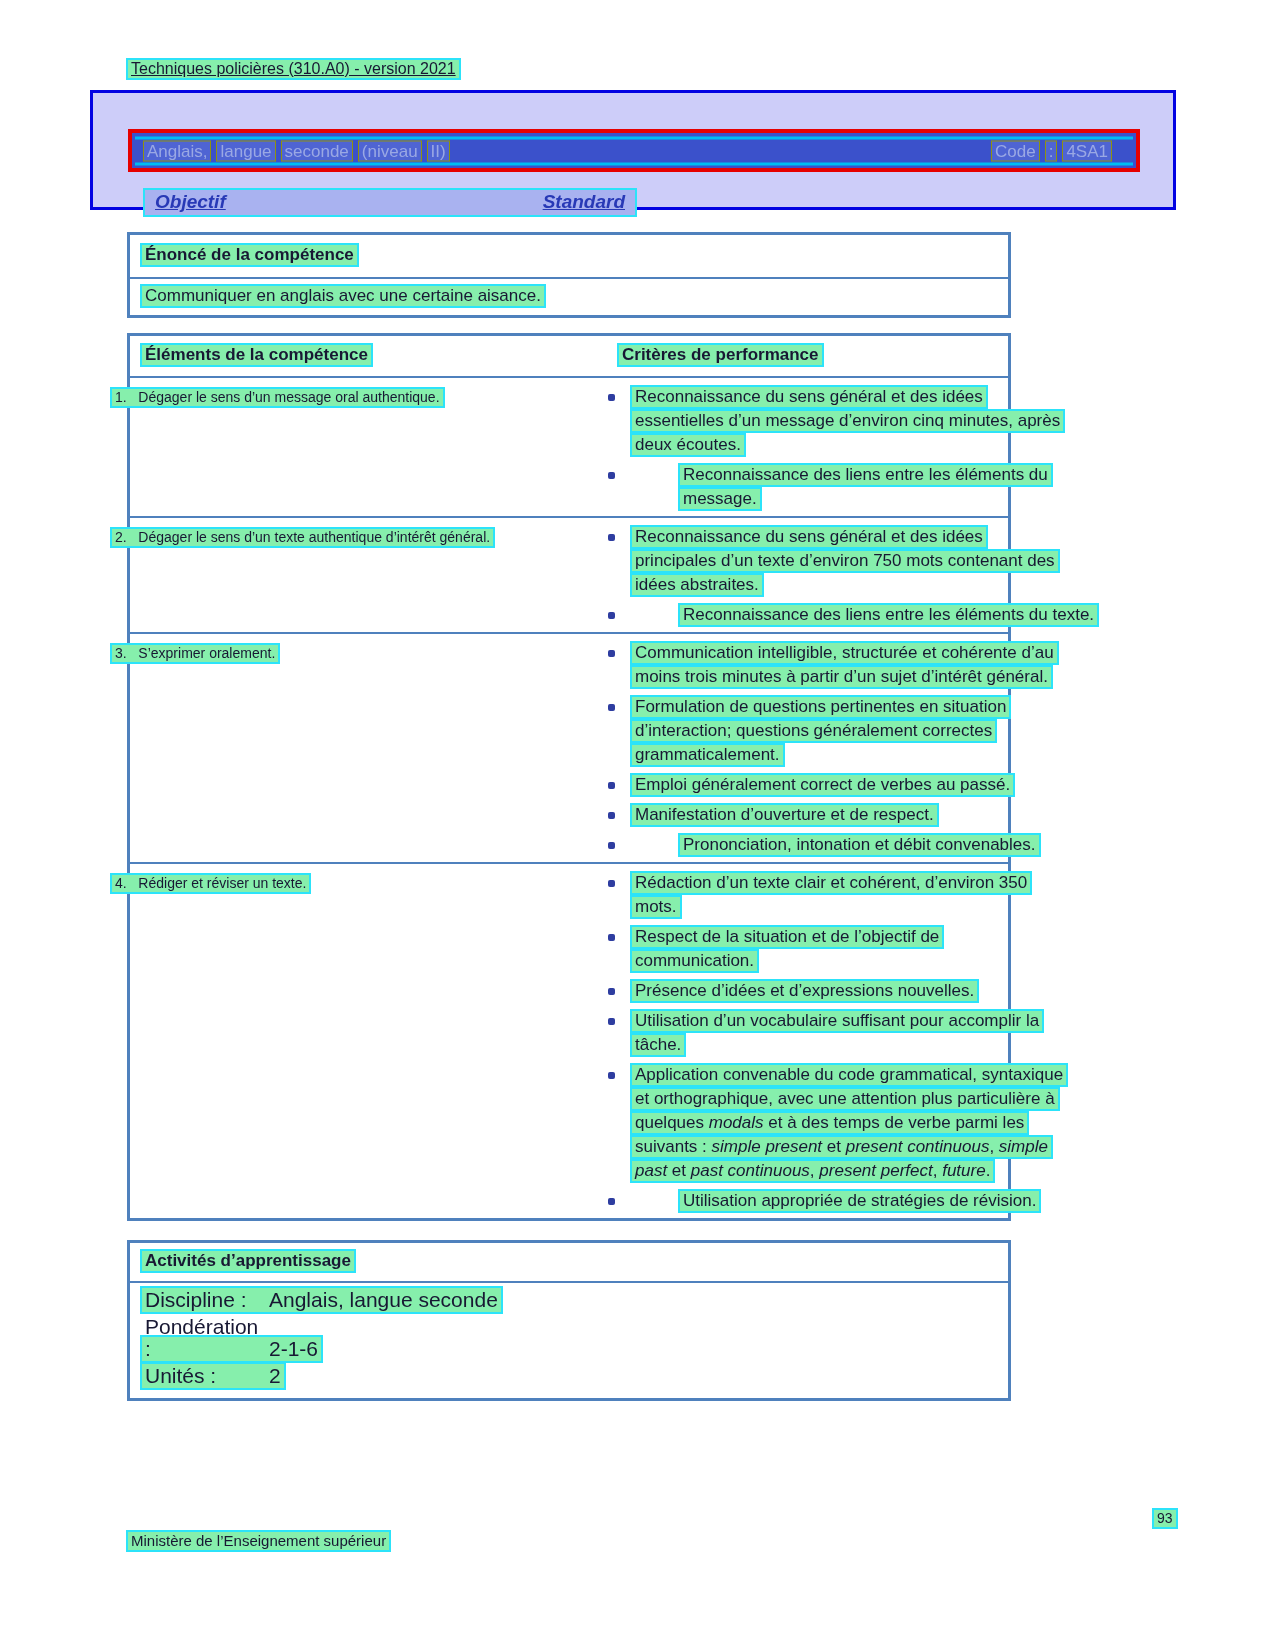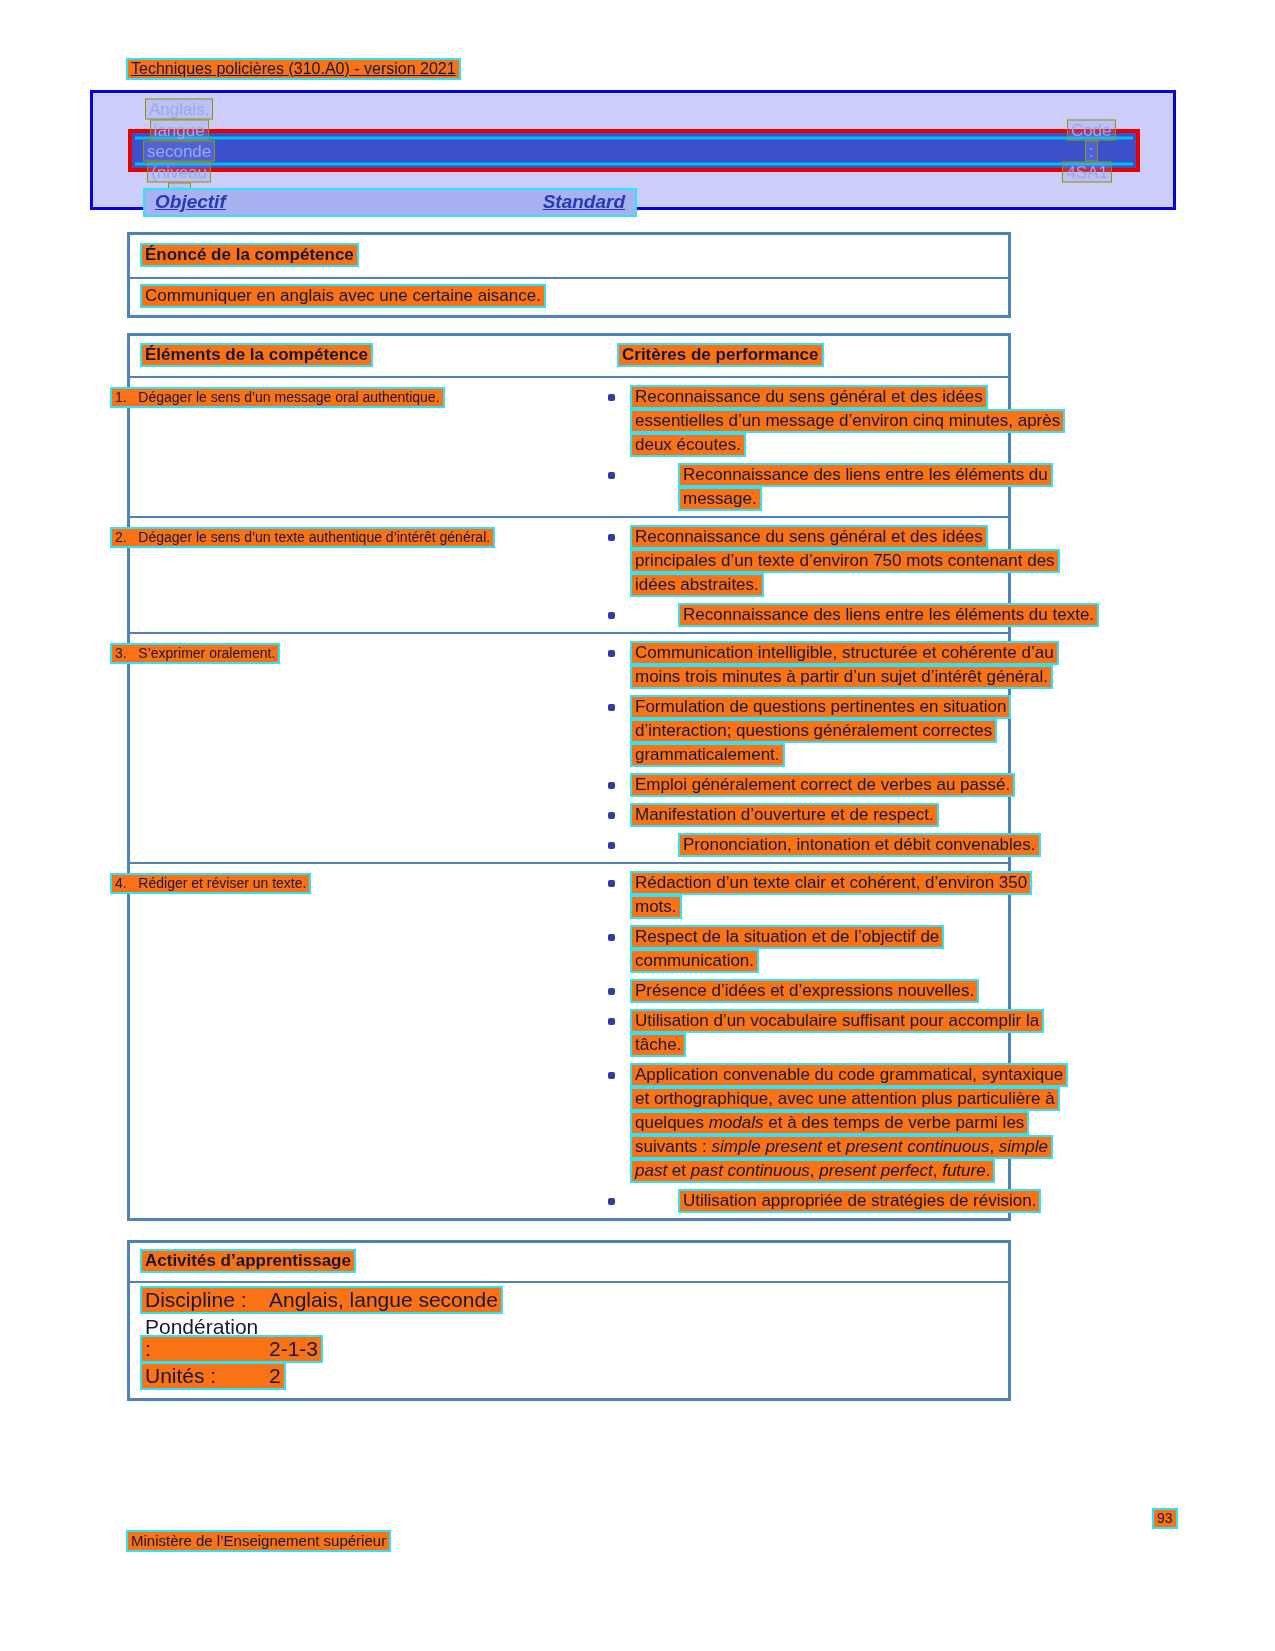--- a/index.html
+++ b/index.html
@@ -1,32 +1,32 @@
 <!DOCTYPE html>
 <html><head>
 <meta charset="utf-8">
 <style>
   html,body{margin:0;padding:0;background:#ffffff;}
   .page{position:relative;width:1275px;height:1651px;background:#ffffff;overflow:hidden;
         font-family:"Liberation Sans",sans-serif;color:#181833;}
-  .hl{background:#f97316;border:2px solid #2ce3f9;padding:0 3px 1px 3px;
+  .hl{background:#86efac;border:2px solid #2ce3f9;padding:0 3px 1px 3px;
       box-decoration-break:clone;-webkit-box-decoration-break:clone;}
   
   .doc-header{margin:60px 0 0 126px;font-size:16px;}
   .doc-header .hl span{text-decoration:underline;}
   
   .banner-box{position:relative;margin:12px 0 0 90px;width:1086px;height:120px;
               background:#cdcdf9;border:3px solid #0202e2;box-sizing:border-box;}
   .title-bar{position:absolute;left:35px;top:36px;width:1012px;height:43px;
              background:#3b51cb;border:4px solid #e60000;box-sizing:border-box;}
   .bar-band{position:absolute;left:3px;right:3px;top:50%;transform:translateY(-50%);
             height:29px;border-top:3px solid #00bdf2;border-bottom:3px solid #00bdf2;
             display:flex;align-items:center;justify-content:space-between;
             padding:0 8px;box-sizing:border-box;}
-  .bar-words{display:flex;align-items:center;flex-direction:column;}
+  .bar-words{display:flex;align-items:center;}
   .bar-word{color:#9aa8e4;font-size:17px;line-height:19px;border:1px solid #8f9310;
             background:rgba(140,160,235,0.25);padding:0 3px;margin-right:5px;white-space:nowrap;}
   .bar-words.right .bar-word:last-child{margin-right:13px;}
   .objstd{position:absolute;left:50px;bottom:-10px;width:494px;display:flex;
           justify-content:space-between;align-items:center;background:#a9b2f0;
           border:2px solid #2ce3f9;padding:1px 10px 2px 10px;box-sizing:border-box;}
   .objstd span{color:#2839b6;font-size:19px;font-weight:bold;font-style:italic;
                text-decoration:underline;}
   
   .tbl{margin-left:127px;width:884px;border:3px solid #4f81bd;box-sizing:border-box;background:#fff;}
@@ -198,21 +198,21 @@
         </div>
       </div>
   </div>
 
   <div class="tbl tbl3">
     <div class="tbl-h">
       <span class="hl">Activités d’apprentissage</span>
     </div>
     <div class="tbl3-body">
         <div class="field-line"><span class="hl"><span class="f-label">Discipline :</span><span>Anglais, langue seconde</span></span></div>
-        <div class="field-line"><span class="hl"><span class="f-label">Pondération :</span><span>2-1-3</span></span></div>
+        <div class="field-line"><span class="hl"><span class="f-label">Pondération :</span><span>2-1-6</span></span></div>
         <div class="field-line"><span class="hl"><span class="f-label">Unités :</span><span>2</span></span></div>
       </div>
   </div>
 
   <div class="page-num">
     <span class="hl">93</span>
   </div>
   <div class="ministry">
     <span class="hl">Ministère de l’Enseignement supérieur</span>
   </div>

